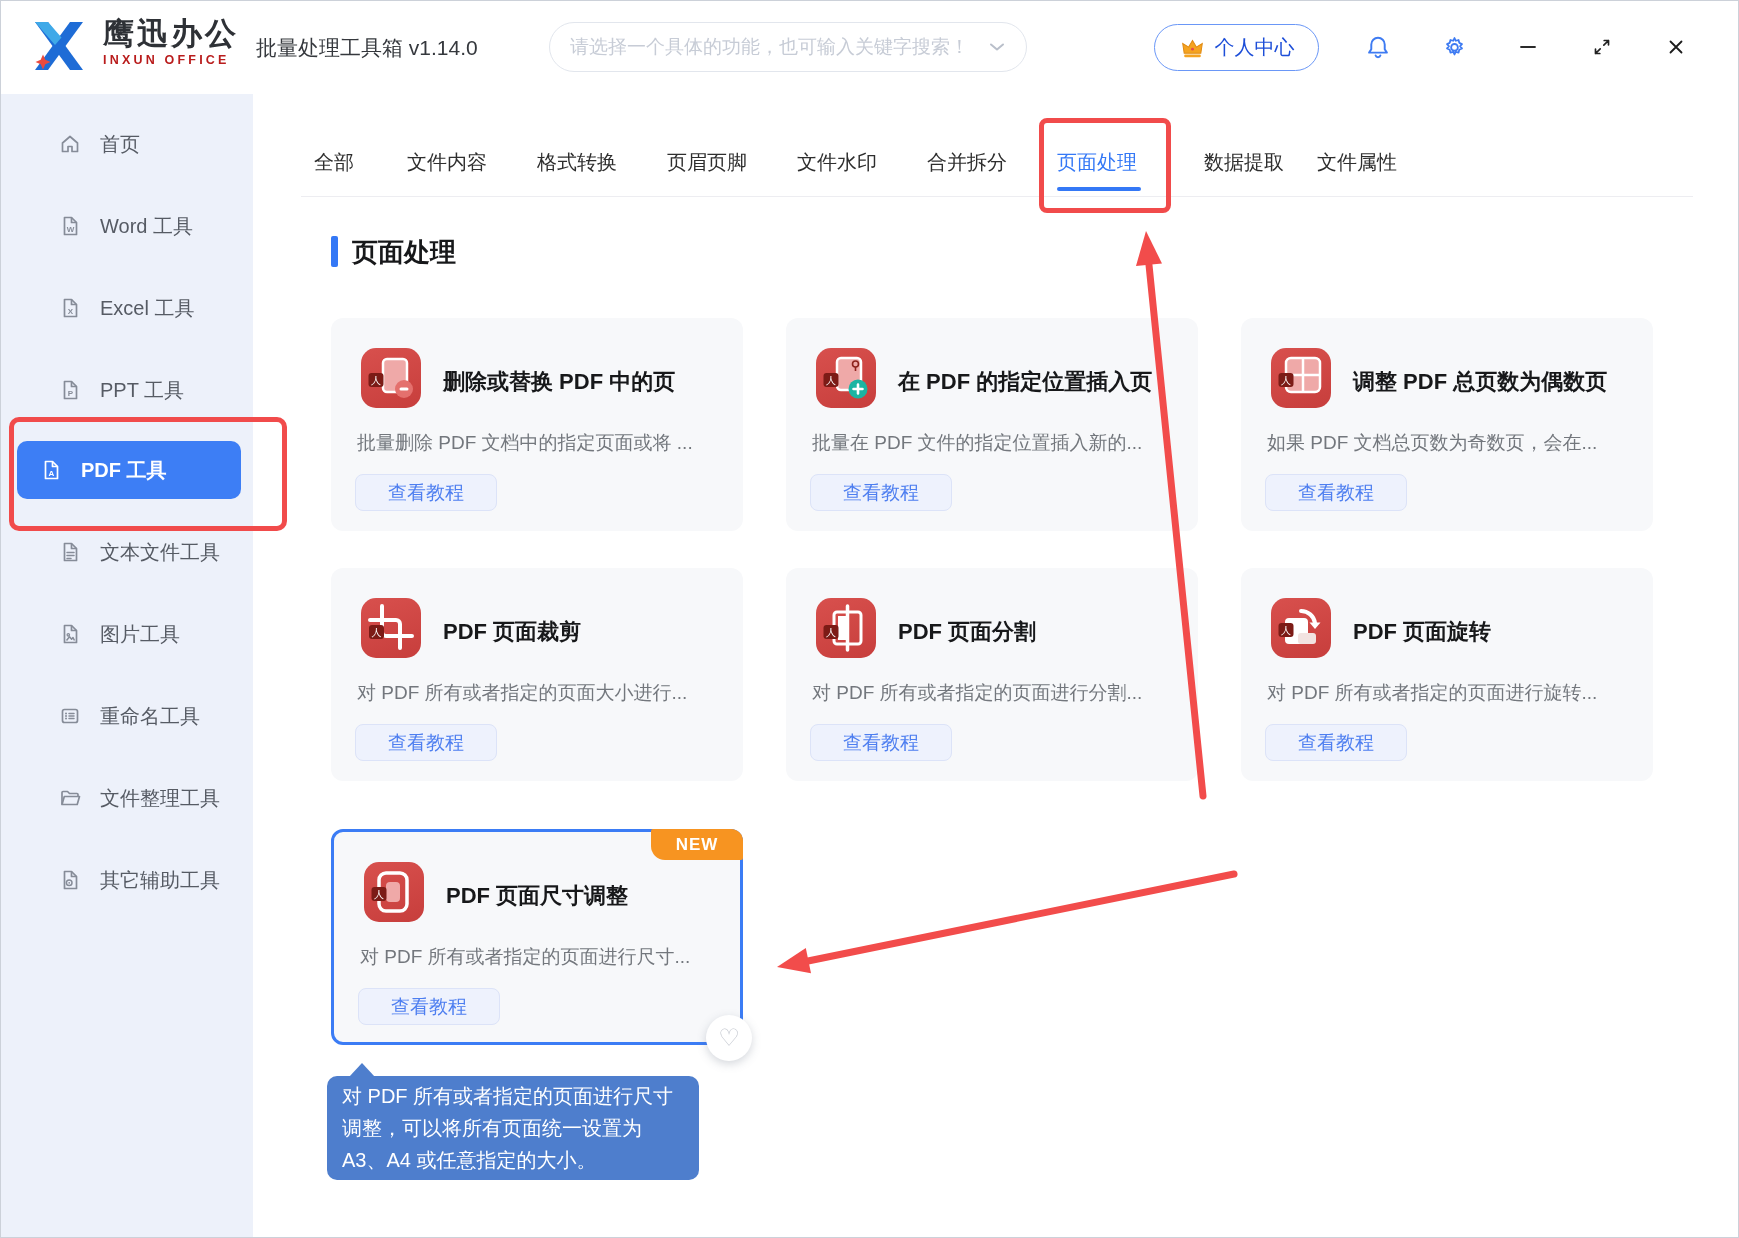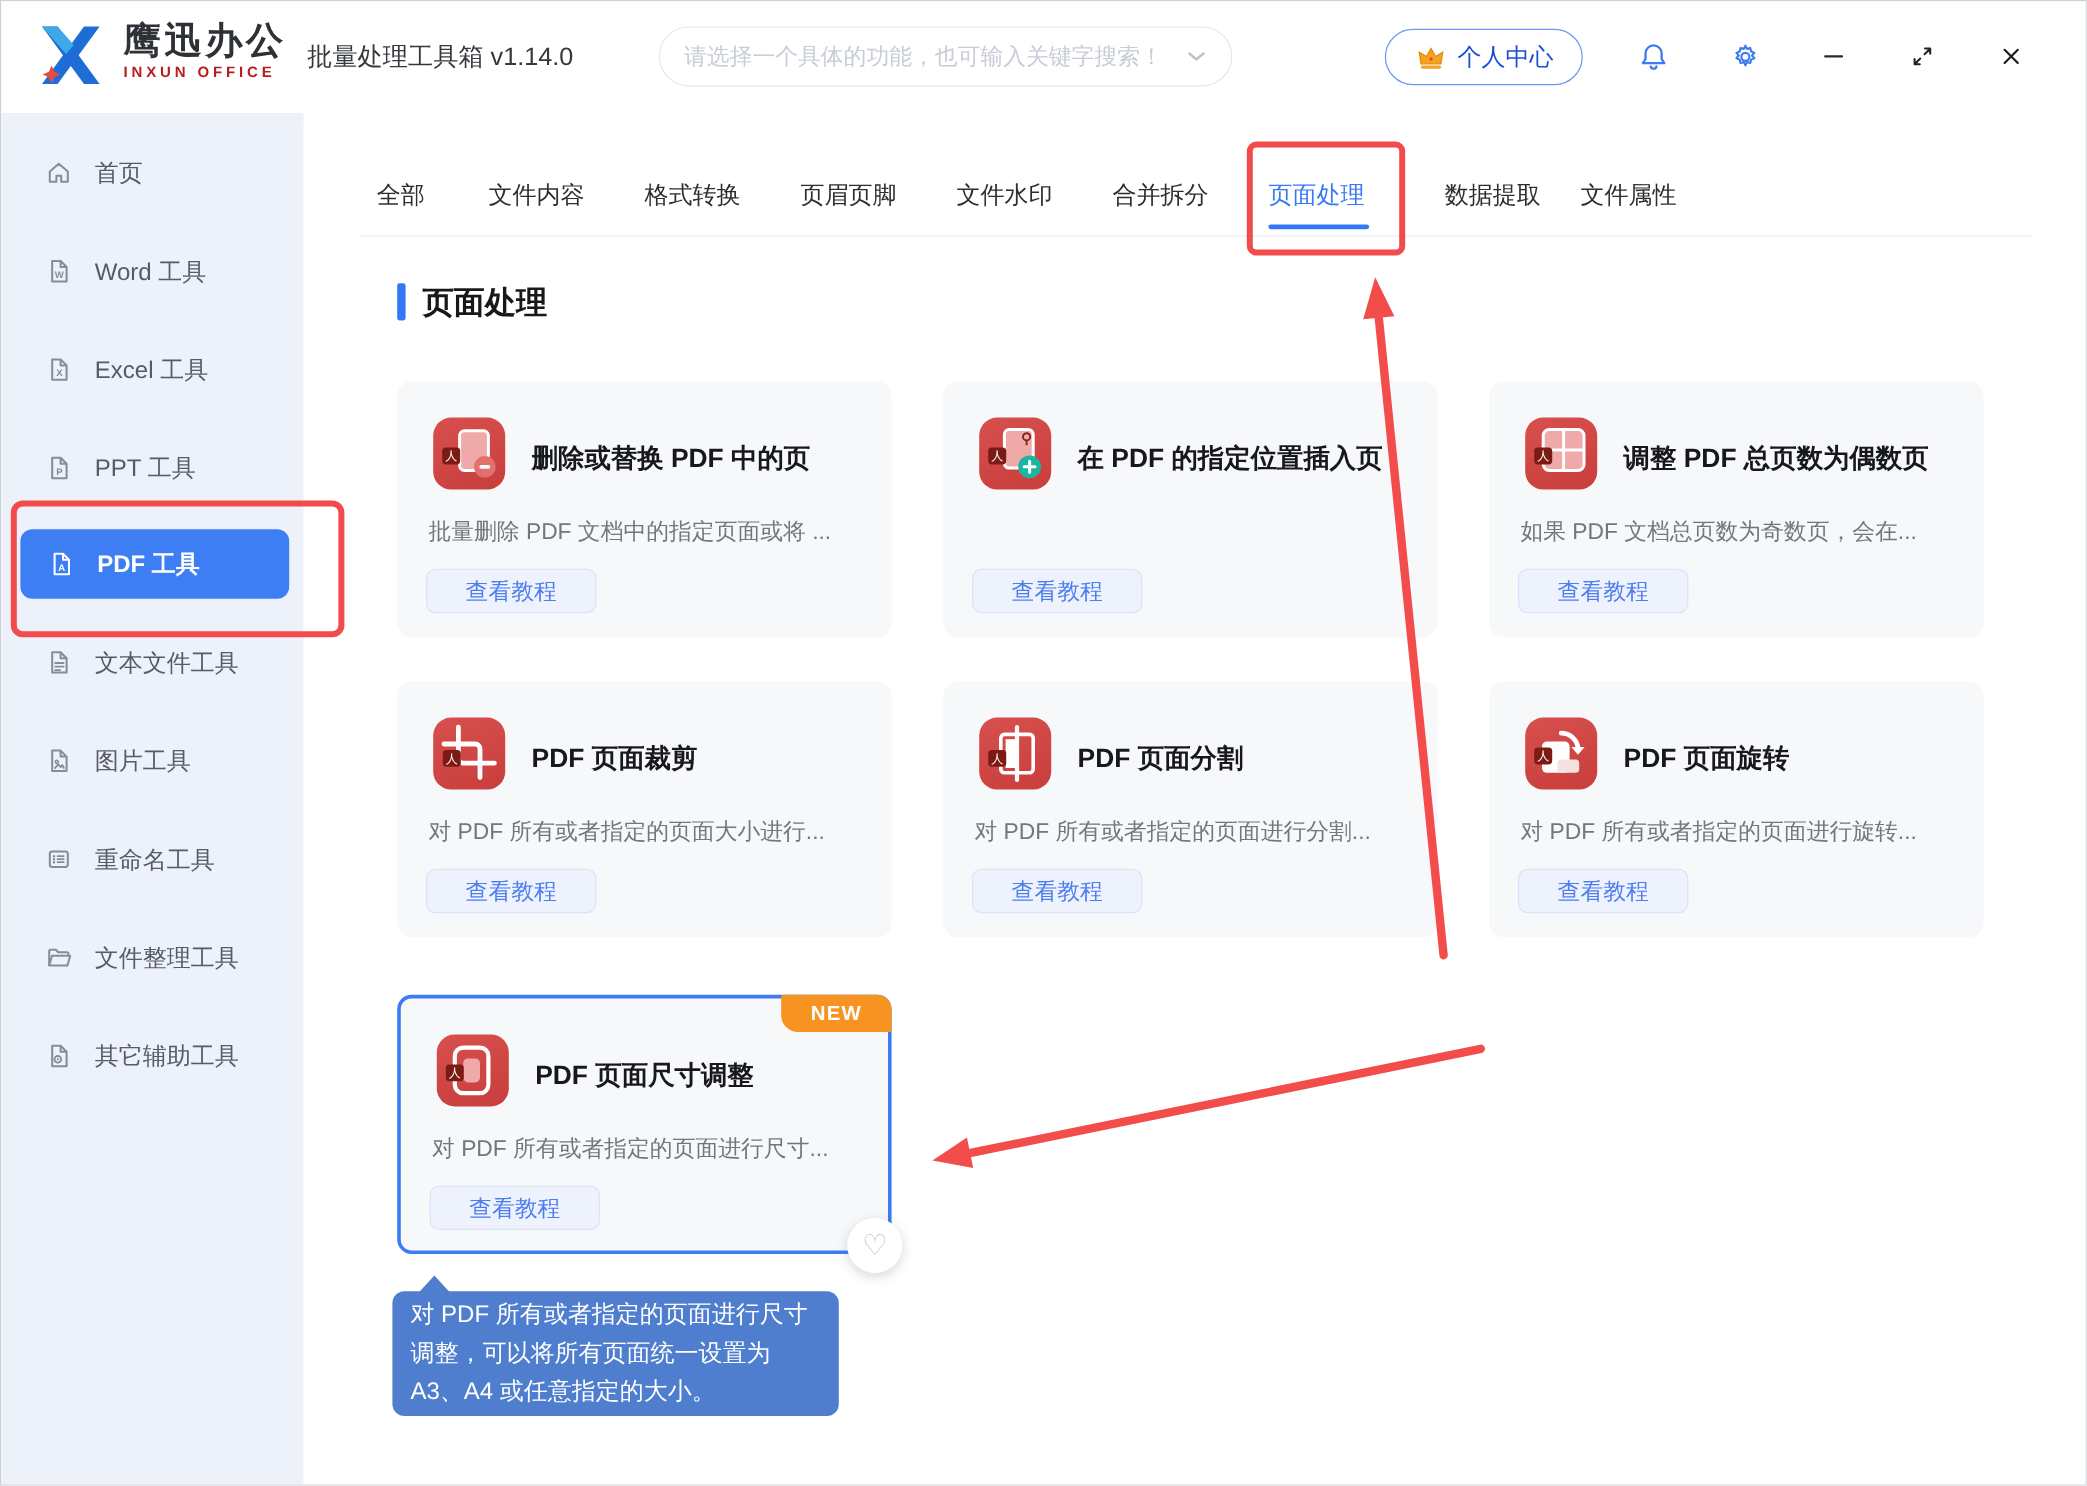--- a/index.html
+++ b/index.html
@@ -22,21 +22,21 @@
             align-items:center; justify-content:center; gap:9px; cursor:pointer; }
   .pc-label { font-size:20px; color:#1d4ed8; }
   .hdr-ico { position:absolute; top:31px; width:30px; height:30px; display:flex; align-items:center;
              justify-content:center; cursor:pointer; }
 
   
   .sidebar { position:absolute; top:93px; left:0; width:252px; bottom:0; background:#edf1fa; z-index:1; }
   .main-panel { position:absolute; top:93px; left:252px; right:0; bottom:0; background:#fff;
                 border-top-left-radius:14px; z-index:2; }
   .si { position:absolute; left:0; width:252px; height:58px; display:flex; align-items:center;
-        padding-left:36px; box-sizing:border-box; gap:18px; font-size:20px; color:#565b64;
+        padding-left:57px; box-sizing:border-box; gap:18px; font-size:20px; color:#565b64;
         cursor:pointer; z-index:2; }
   .si svg { flex:0 0 auto; }
   .si-active { left:16px; width:224px; background:#3d7ef5; border-radius:10px; color:#fff;
                font-weight:bold; padding-left:22px; }
 
   
   .tab { position:absolute; top:148px; font-size:20px; color:#2e2e2e; cursor:pointer; z-index:3; white-space:nowrap; }
   .tab-active { color:#3478f6; }
   .tab-underline { position:absolute; left:1056px; top:186px; width:84px; height:4px;
                    background:#3478f6; border-radius:2px; z-index:3; }
@@ -263,20 +263,21 @@
         <rect x="21" y="10" width="24" height="32" rx="4" fill="#efa9a8" stroke="#fff" stroke-width="2.5"></rect>
         <circle cx="39.5" cy="16" r="3" fill="none" stroke="#8c221c" stroke-width="1.6"></circle>
         <path d="M39.5 19 V23" stroke="#8c221c" stroke-width="1.6"></path>
         <circle cx="42" cy="41" r="9.5" fill="#1cb4a2"></circle>
         <path d="M42 36.5 V45.5 M37.5 41 H46.5" stroke="#fff" stroke-width="2.6" stroke-linecap="round"></path>
         <rect x="7.5" y="25" width="15" height="14" rx="3" fill="#7c1b16"></rect>
         <text x="15" y="35.5" font-size="10" fill="#fff" text-anchor="middle">人</text>
       </svg>
     </div>
     <div class="card-title">在 PDF 的指定位置插入页</div>
+    <div class="card-desc">批量在 PDF 文件的指定位置插入新的...</div>
     <div class="card-btn">查看教程</div>
   </div>
 
   <div class="card" style="left:1240px; top:317px;">
     <div class="tool-icon">
       <svg width="60" height="60" viewBox="0 0 60 60">
         <rect x="15" y="10" width="34" height="34" rx="5" fill="#efa9a8" stroke="#fff" stroke-width="2.5"></rect>
         <path d="M32 10 V44 M15 27 H49" stroke="#fff" stroke-width="2.5"></path>
         <rect x="7.5" y="25" width="15" height="14" rx="3" fill="#7c1b16"></rect>
         <text x="15" y="35.5" font-size="10" fill="#fff" text-anchor="middle">人</text>

